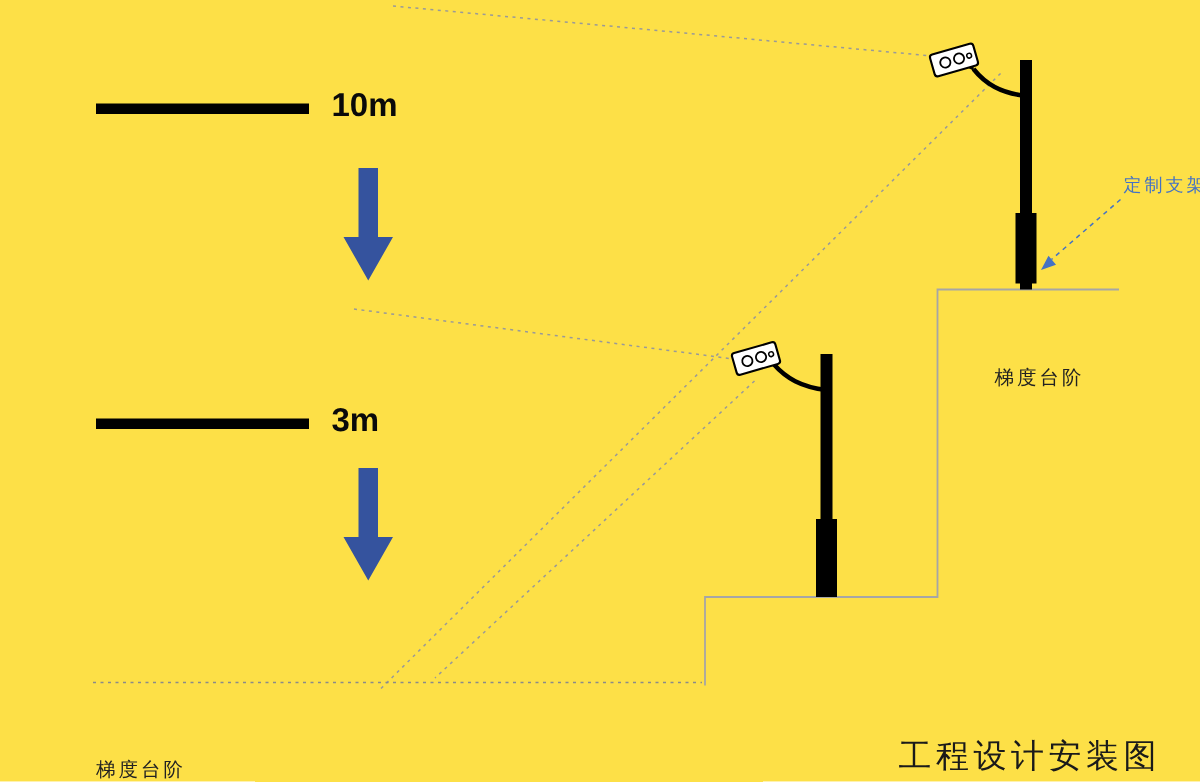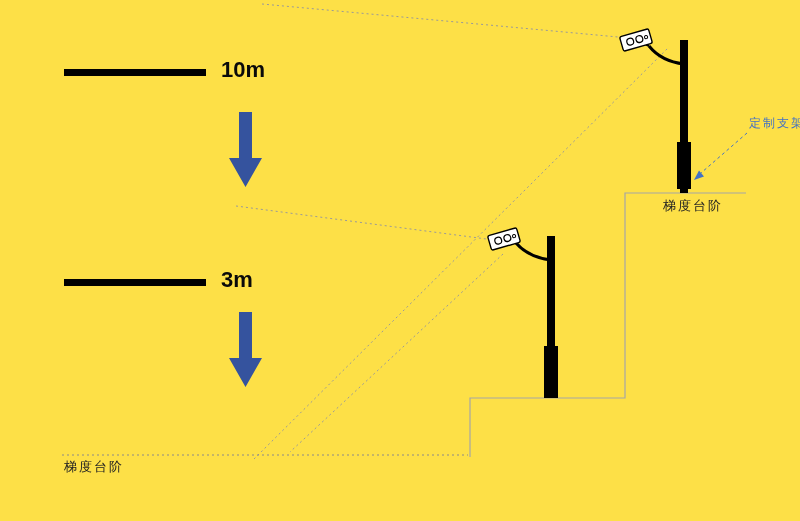--- a/index.html
+++ b/index.html
@@ -17,20 +17,21 @@
     font-size: 22px;
     font-weight: bold;
     color: #0a0a0a;
     font-family: "Liberation Sans", sans-serif;
   }
   .small-label {
     font-size: 13px;
     color: #222222;
     letter-spacing: 2px;
     font-family: "Liberation Serif", serif;
+    margin-top: 46px;
   }
   .bracket-label {
     font-size: 12px;
     color: #4472C4;
     letter-spacing: 2px;
     font-family: "Liberation Serif", serif;
   }
   .title-label {
     font-size: 22px;
     color: #1a1a1a;
@@ -98,14 +99,15 @@
   <div class="label h-label" style="left:221px; top:57px;">10m</div>
 
   <div class="label h-label" style="left:221px; top:267px;">3m</div>
 
   <div class="label small-label" style="left:64px; top:458px;">梯度台阶</div>
 
   <div class="label small-label" style="left:663px; top:197px;">梯度台阶</div>
 
   <div class="label bracket-label" style="left:749px; top:115px;">定制支架</div>
 
+  <div class="label title-label" style="left:599px; top:489px;">工程设计安装图</div>
 
 </div>
 
 </body></html>

